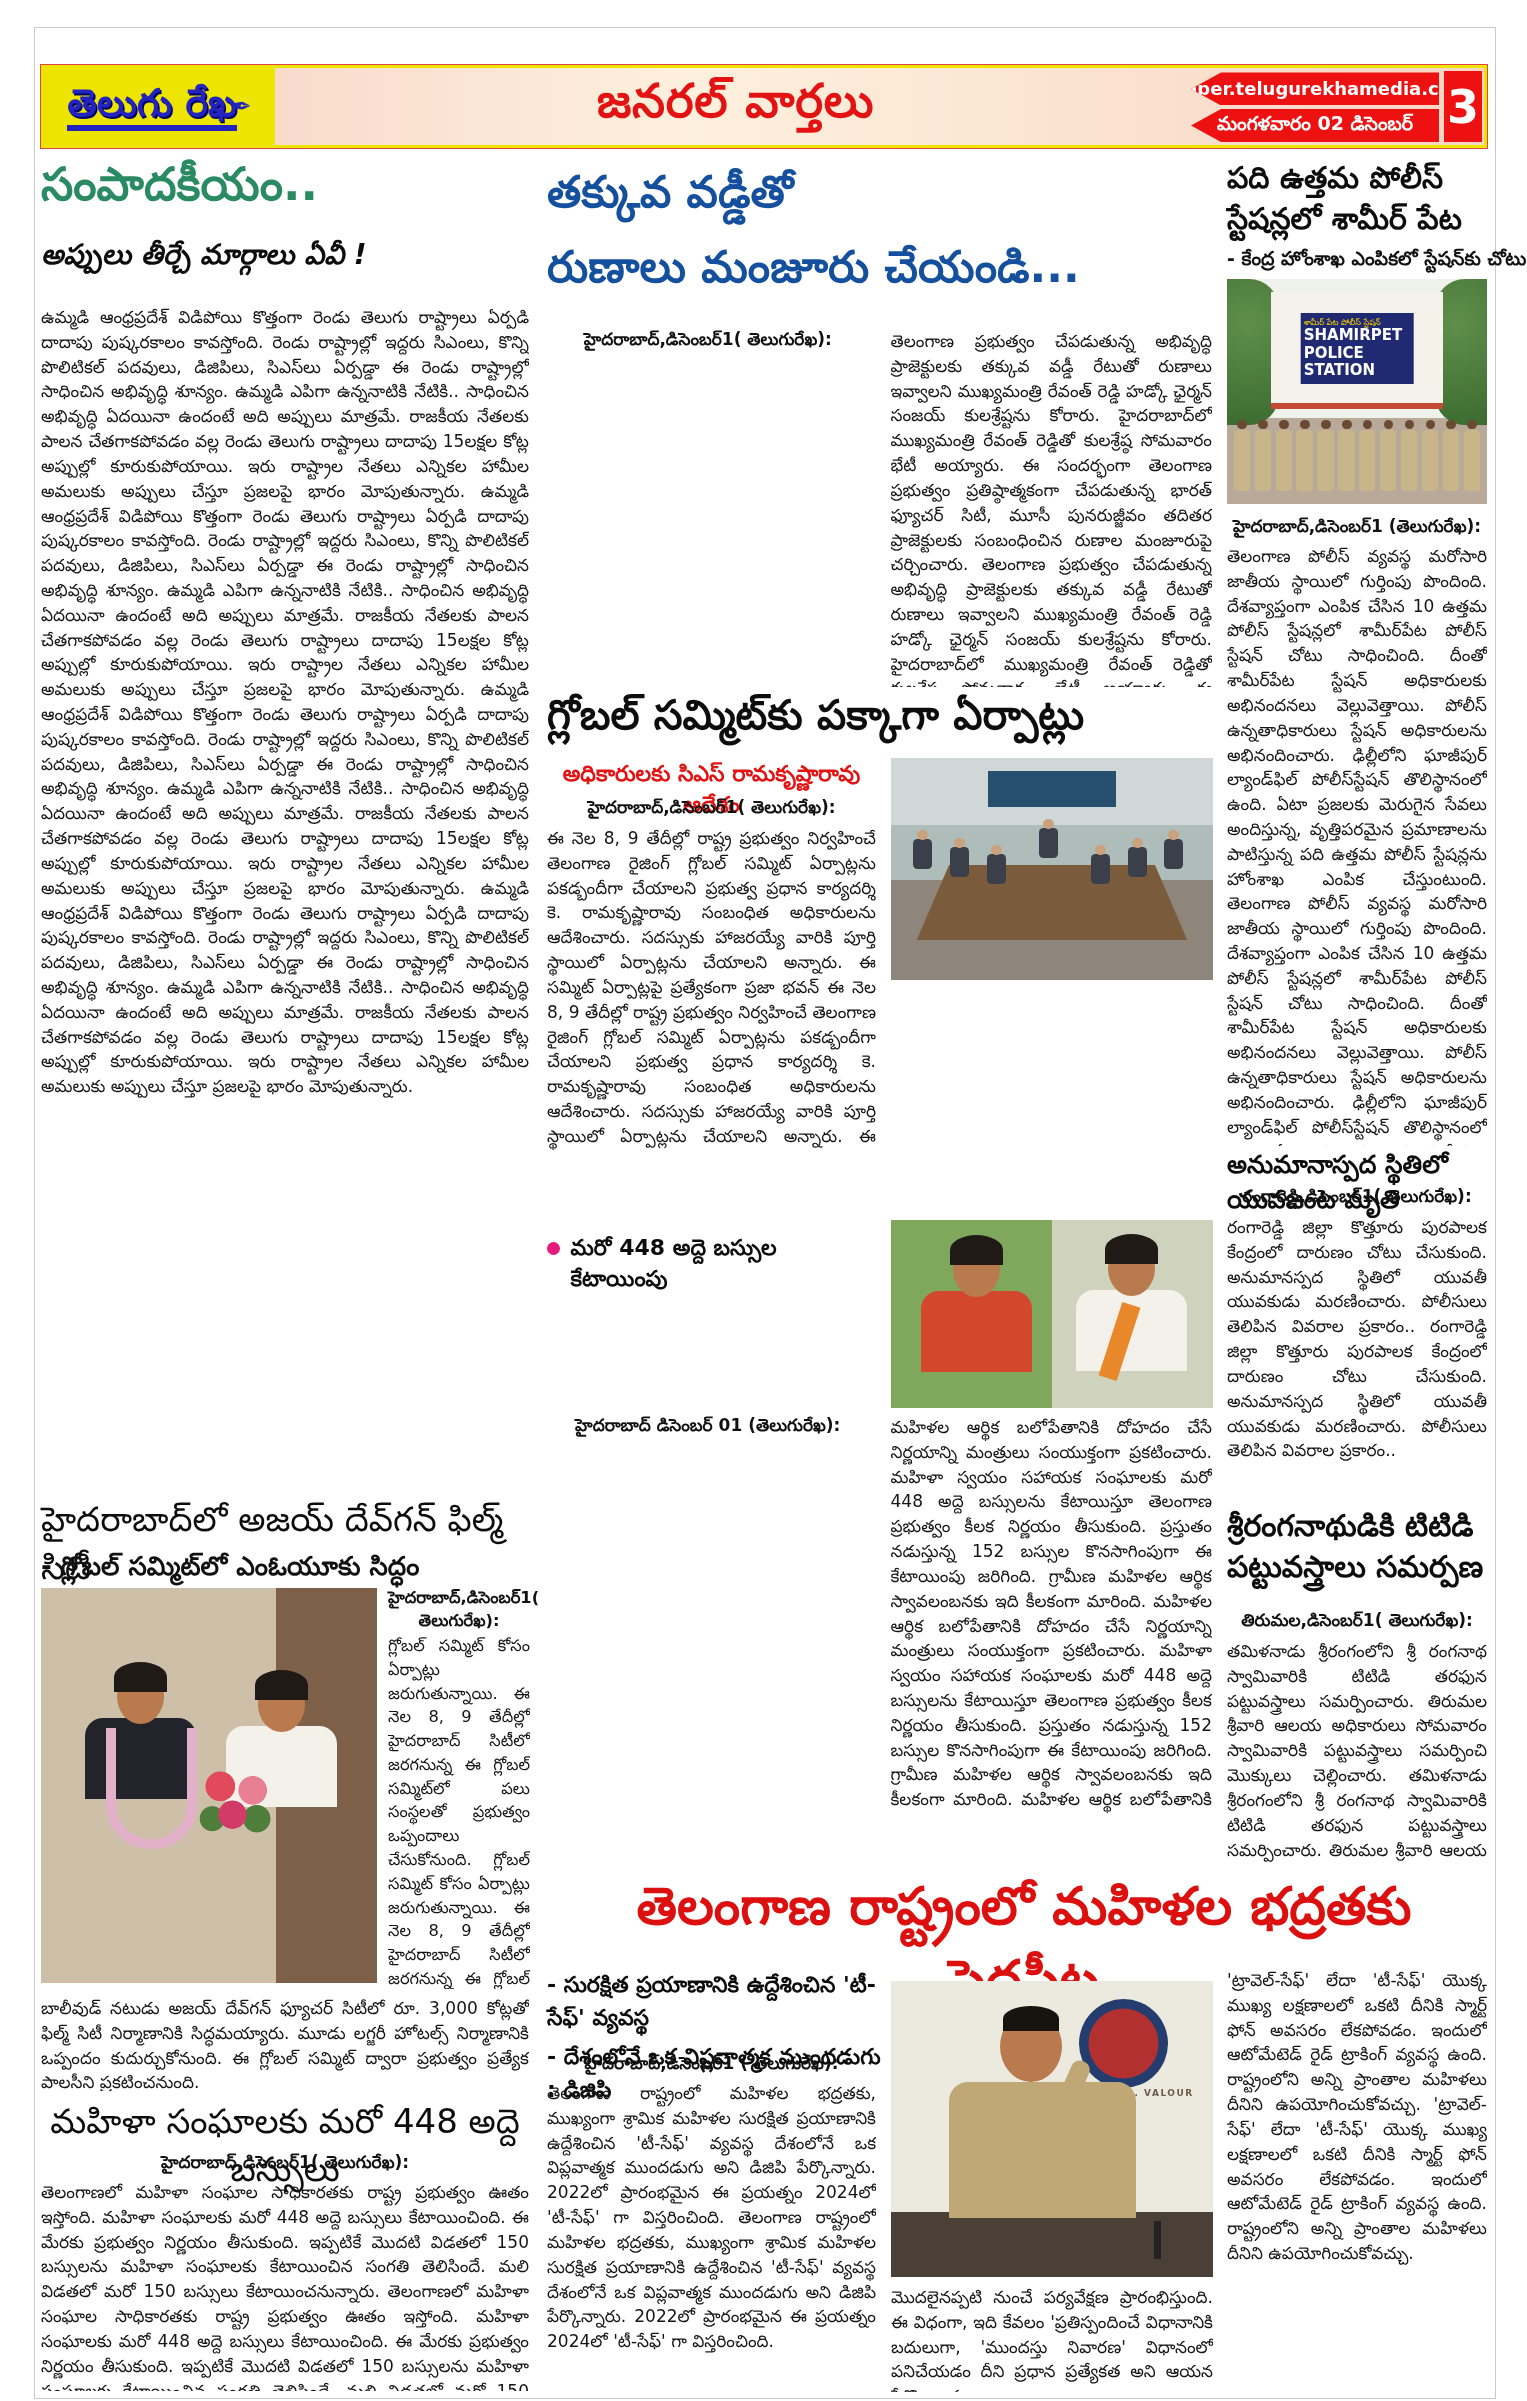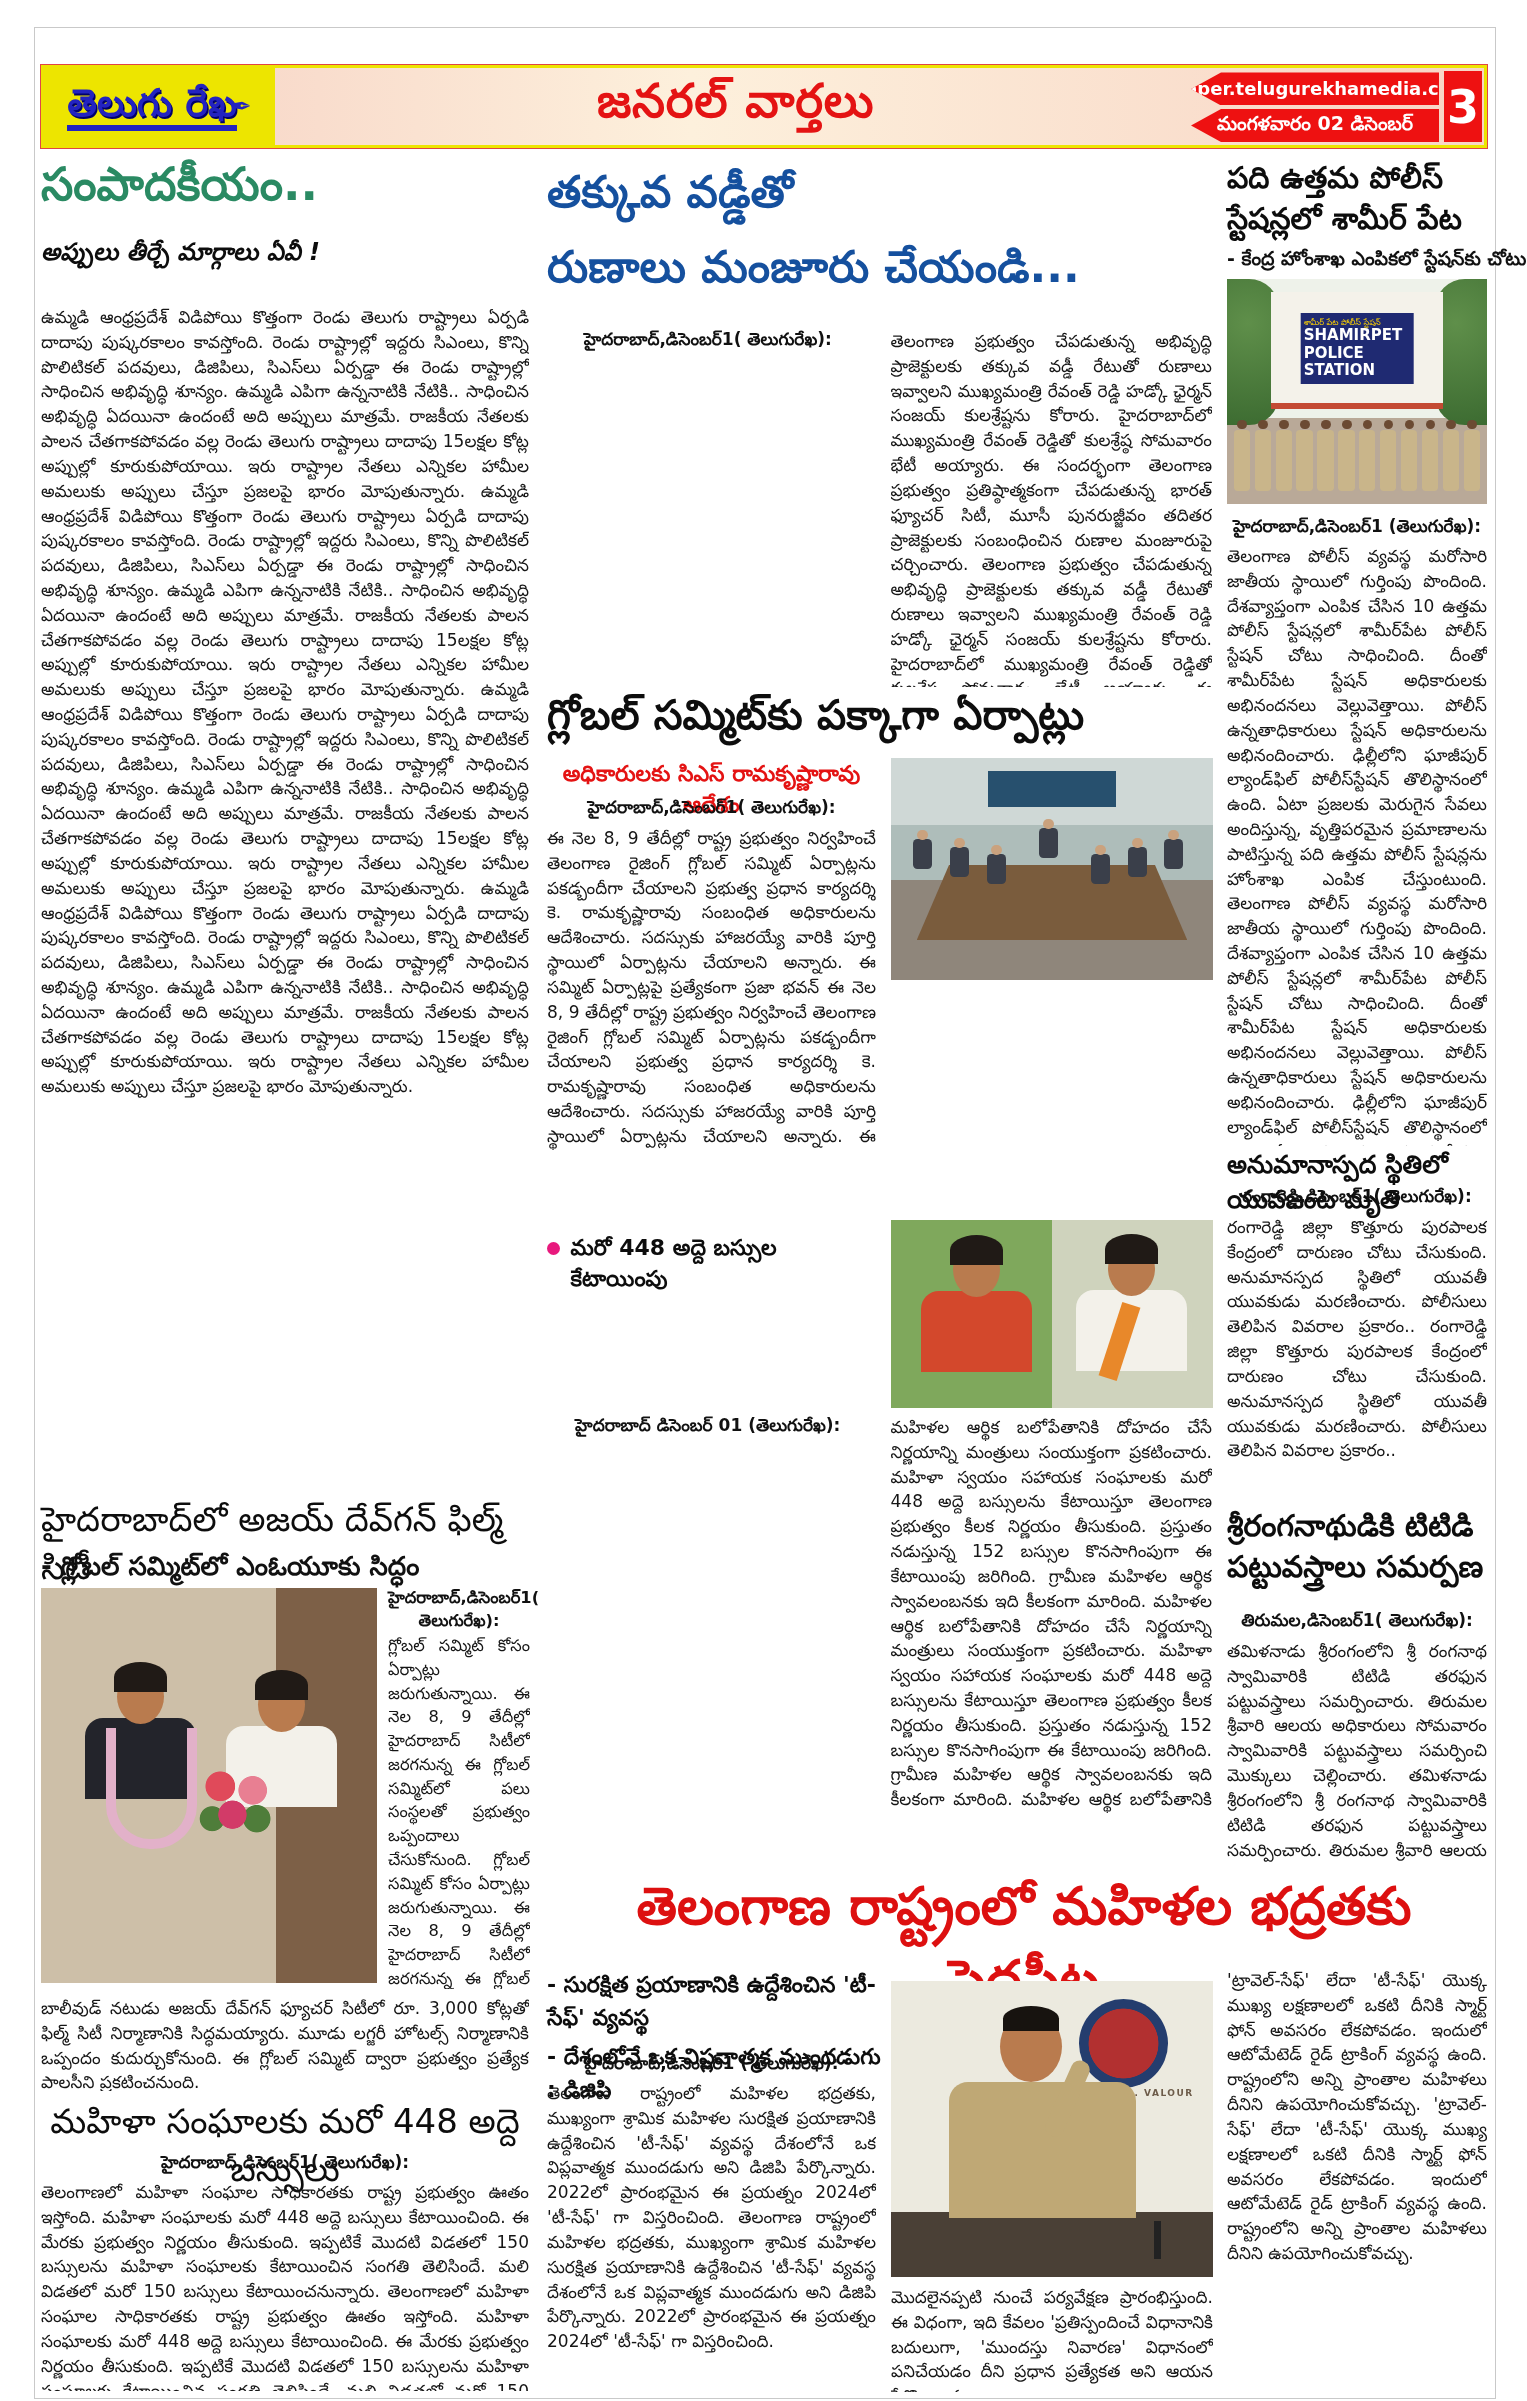--- a/index.html
+++ b/index.html
@@ -22,21 +22,21 @@
           clip-path:polygon(30px 0,100% 0,100% 100%,30px 100%,0 50%);}
   .ribbon1{left:1147px;top:4.4px;width:248px;height:33px;font-size:18px;}
   .ribbon2{left:1147px;top:41px;width:248px;height:33px;font-size:19px;}
   .pagebox{left:1400px;top:3px;width:38px;height:71px;background:#ee1111;color:#fff;
            display:flex;align-items:center;justify-content:center;font-size:46px;font-weight:bold;}
   
   .body-text{font-size:17px;line-height:1.46;text-align:justify;color:#151515;overflow:hidden;}
   .two-col{column-count:2;column-gap:22px;}
   .dateline{text-align:center;font-weight:bold;font-size:17px;color:#111;}
   .h-green{color:#2a8a63;font-size:46px;font-weight:bold;}
-  .h-ital{color:#0d0d0d;font-size:24px;font-weight:bold;font-style:italic;}
+  .h-ital{color:#0d0d0d;font-size:28px;font-weight:bold;font-style:italic;}
   .h-blue{color:#15509e;font-size:44px;font-weight:bold;line-height:1.7;}
   .h-black-xl{color:#0d0d0d;font-size:41px;font-weight:bold;}
   .h-black-l{color:#0d0d0d;font-size:34px;font-weight:normal;}
   .h-black-m{color:#0d0d0d;font-size:30px;font-weight:bold;line-height:1.35;}
   .h-black-s{color:#0d0d0d;font-size:25px;font-weight:bold;}
   .h-red-xl{color:#dd1010;font-size:52px;font-weight:bold;text-align:center;}
   .sub-red{color:#e41313;font-size:22px;font-weight:bold;text-align:center;}
   .byline{color:#111;font-size:26px;font-weight:bold;}
   .bullet-row{display:flex;align-items:flex-start;margin-bottom:12px;}
   .dot{width:13.3px;height:13.3px;border-radius:50%;background:#e8197d;margin:9px 10.3px 0 0;flex:none;}

